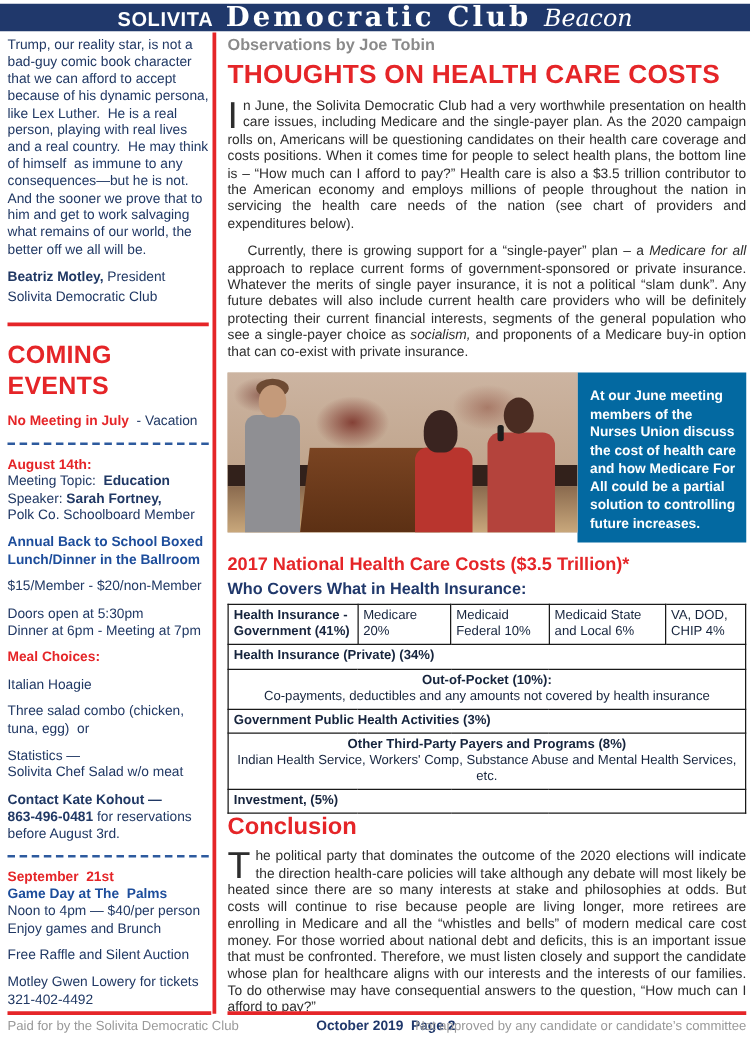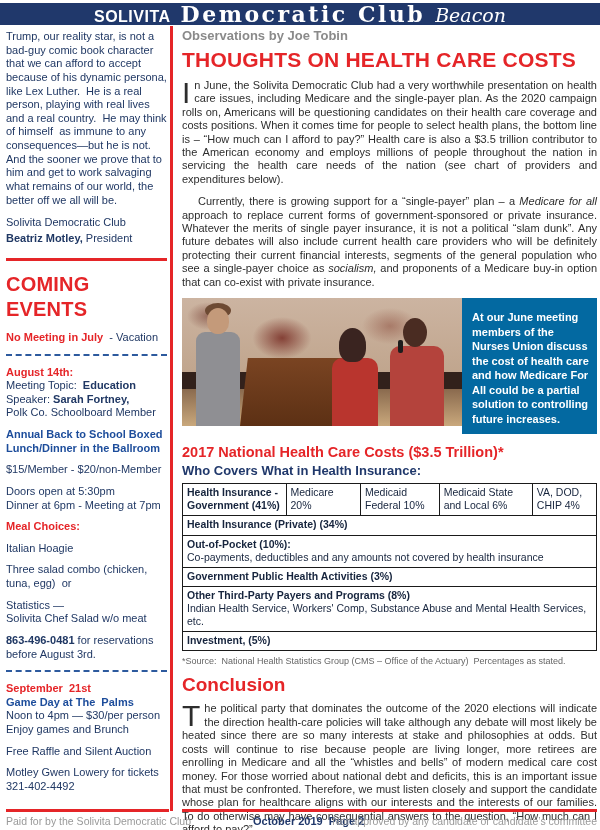--- a/index.html
+++ b/index.html
@@ -53,21 +53,21 @@
   .ph-w1{position:absolute;left:150px;top:60px;width:46px;height:68px;background:#b9352e;border-radius:10px 10px 0 0;}
   .ph-w1-head{position:absolute;left:157px;top:30px;width:27px;height:34px;background:#3a2420;border-radius:50% 50% 40% 40%;}
   .ph-w2{position:absolute;left:208px;top:48px;width:54px;height:80px;background:#b4433c;border-radius:10px 10px 0 0;}
   .ph-w2-head{position:absolute;left:221px;top:20px;width:24px;height:29px;background:#4a2c22;border-radius:50%;}
   .ph-mic{position:absolute;left:216px;top:42px;width:5px;height:13px;background:#1d1d1d;border-radius:2px;}
   .costs-heading{color:#e52528;font-size:14.5px;font-weight:700;margin:0 0 3px;}
   .costs-sub{color:#20386b;font-size:13px;font-weight:700;margin:0 0 5px;}
   .costs-table{width:100%;border-collapse:collapse;font-size:10.5px;color:#16243d;}
   .costs-table td{border:1.6px solid #1a1a1a;padding:2px 4px 3px;vertical-align:top;line-height:1.25;}
   .c1{width:25%;}.c2{width:18%;}.c3{width:19%;}.c4{width:22.5%;}
-  .block{display:block;}
+  .block{display:block;text-align:center;}
   .footnote{font-size:9px;color:#666;margin:5px 0 8px;white-space:pre-wrap;}
   .concl-title{color:#e52528;font-size:19px;font-weight:700;margin:0 0 6px;}
   
   .frule{position:absolute;top:809px;border-top:3px solid #e52528;}
   .frule-left{left:6px;width:163px;}
   .frule-right{left:182px;width:415px;}
   .f-paid{position:absolute;left:6px;top:815px;font-size:10.5px;color:#999;}
   .f-page{position:absolute;left:253px;top:815px;font-size:11px;color:#20386b;font-weight:700;white-space:pre-wrap;}
   .f-na{position:absolute;right:3px;top:815px;font-size:10.5px;color:#999;}
 </style>
@@ -79,22 +79,22 @@
   <div class="masthead">
     <span class="mh-club">SOLIVITA</span>
     <span class="mh-title">Democratic Club</span>
     <span class="mh-script">Beacon</span>
   </div>
 
   <div class="vdivider"></div>
 
   <div class="left-col">
     <p class="intro">Trump, our reality star, is not a bad-guy comic book character that we can afford to accept because of his dynamic persona, like Lex Luther.  He is a real person, playing with real lives and a real country.  He may think of himself  as immune to any consequences—but he is not. And the sooner we prove that to him and get to work salvaging what remains of our world, the better off we all will be.</p>
+    <div class="sig"><span class="b pw">Beatriz Motley,</span><span class="pw"> President</span></div>
     <div class="sig">Solivita Democratic Club</div>
-    <div class="sig"><span class="b pw">Beatriz Motley,</span><span class="pw"> President</span></div>
 
     <div class="rule-red"></div>
 
     <div class="events-title">COMING EVENTS</div>
 
     <div class="grp ln"><span class="red b">No Meeting in July</span><span>  - Vacation</span></div>
 
     <div class="dashed"></div>
 
     <div class="grp">
@@ -115,30 +115,31 @@
 
     <div class="grp red b ln">Meal Choices:</div>
     <div class="grp ln">Italian Hoagie</div>
     <div class="grp ln">Three salad combo (chicken, tuna, egg)  or</div>
     <div class="grp">
       <div class="ln">Statistics —</div>
       <div class="ln">Solivita Chef Salad w/o meat</div>
     </div>
 
     <div class="grp">
+      <div class="ln b">Contact Kate Kohout —</div>
       <div class="ln"><span class="b">863-496-0481</span><span> for reservations</span></div>
       <div class="ln">before August 3rd.</div>
     </div>
 
     <div class="dashed"></div>
 
     <div>
       <div class="ln red b">September  21st</div>
       <div class="ln blue b">Game Day at The  Palms</div>
-      <div class="ln">Noon to 4pm — $30/per person</div>
+      <div class="ln">Noon to 4pm — $40/per person</div>
       <div class="ln grp">Enjoy games and Brunch</div>
       <div class="ln grp">Free Raffle and Silent Auction</div>
       <div class="ln">Motley Gwen Lowery for tickets</div>
       <div class="ln">321-402-4492</div>
     </div>
   </div>
 
   <div class="right-col">
     <div class="byline">Observations by Joe Tobin</div>
     <h1 class="art-title">THOUGHTS ON HEALTH CARE COSTS</h1>
@@ -194,21 +195,20 @@
               <span class="b block">Other Third-Party Payers and Programs (8%)</span>
               <span class="block">Indian Health Service, Workers' Comp, Substance Abuse and Mental Health Services, etc.</span>
             </td>
       </tr>
       <tr>
         <td colspan="5" class="b">Investment, (5%)</td>
       </tr>
       </tbody>
     </table>
 
-    <div class="footnote">*Source:  National Health Statistics Group (CMS – Office of the Actuary)  Percentages as stated.</div>
 
     <h2 class="concl-title">Conclusion</h2>
     <p class="art-p"><span class="dropcap">T</span><span>he political party that dominates the outcome of the 2020 elections will indicate the direction health-care policies will take although any debate will most likely be heated since there are so many interests at stake and philosophies at odds.  But costs will continue to rise because people are living longer, more retirees are enrolling in Medicare and all the “whistles and bells” of modern medical care cost money.  For those worried about national debt and deficits, this is an important issue that must be confronted.  Therefore, we must listen closely and support the candidate whose plan for healthcare aligns with our interests and the interests of our families. To do otherwise may have consequential answers to the question, “How much can I afford to pay?”</span></p>
   </div>
 
   <div class="frule frule-left"></div>
   <div class="frule frule-right"></div>
   <span class="f-paid">Paid for by the Solivita Democratic Club</span>
   <span class="f-page">October 2019  Page 2</span>
   <span class="f-na">Not approved by any candidate or candidate’s committee</span>

